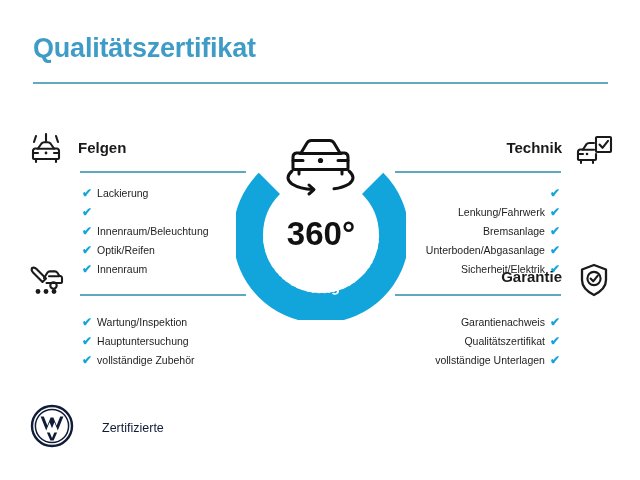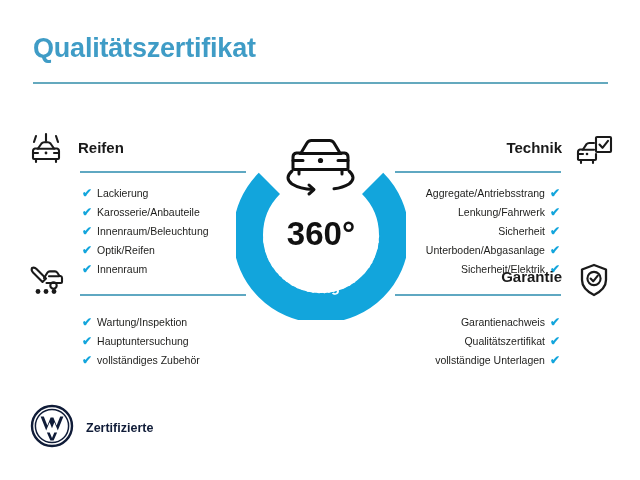--- a/index.html
+++ b/index.html
@@ -129,23 +129,23 @@
   
   #footer-logo {
     position: absolute;
     left: 30px;
     top: 404px;
     display: flex;
     align-items: center;
   }
   #footer-logo .vw-mark { flex: 0 0 auto; }
   #footer-text {
-    margin-left: 12px;
+    margin-left: 28px;
     font-size: 12.5px;
-    font-weight: bold;
+    font-weight: normal;
     color: #101c38;
     line-height: 16px;
     white-space: nowrap;
   }
 </style>
 </head>
 <body>
 
 <div id="page-title">Qualitätszertifikat</div>
 <div id="title-rule"></div>
@@ -165,31 +165,30 @@
           <line x1="31" y1="4" x2="33" y2="10"></line>
           <path d="M8 26 L8 19 Q8 17 10 16.5 L13 16.5 L16.5 11.5 Q17.5 10.2 19.2 10.2 L22.8 10.2 Q24.5 10.2 25.5 11.5 L29 16.5 L32 16.5 Q34 17 34 19 L34 26 Q34 27 33 27 L9 27 Q8 27 8 26 Z"></path>
           <line x1="12.5" y1="16.8" x2="29.5" y2="16.8"></line>
           <path d="M8 21 L13 21 M29 21 L34 21"></path>
           <path d="M11 27 L11 30 M31 27 L31 30"></path>
         </g>
         <circle cx="21" cy="21" r="1.4" fill="#1a1a1a"></circle>
       </svg>
     </span>
     <span class="sec-title-wrap left">
-      <span class="sec-title">Reifen</span>
+      <span class="sec-title">Felgen</span>
     </span>
   </div>
   <ul class="check-list list-left">
     <li>
         <span class="chk">✔</span>
         <span>Lackierung</span>
       </li>
     <li>
         <span class="chk">✔</span>
-        <span>Karosserie/Anbauteile</span>
       </li>
     <li>
         <span class="chk">✔</span>
         <span>Innenraum/Beleuchtung</span>
       </li>
     <li>
         <span class="chk">✔</span>
         <span>Optik/Reifen</span>
       </li>
     <li>
@@ -219,21 +218,21 @@
     <li>
         <span class="chk">✔</span>
         <span>Wartung/Inspektion</span>
       </li>
     <li>
         <span class="chk">✔</span>
         <span>Hauptuntersuchung</span>
       </li>
     <li>
         <span class="chk">✔</span>
-        <span>vollständiges Zubehör</span>
+        <span>vollständige Zubehör</span>
       </li>
   </ul>
 </div>
 
 <div class="section sec-technik">
   <div class="sec-head right">
     <span class="sec-title-wrap right">
       <span class="sec-title">Technik</span>
     </span>
     <span class="sec-icon">
@@ -246,29 +245,28 @@
           <line x1="10.5" y1="17.8" x2="22" y2="17.8"></line>
           <path d="M6 22 L11 22"></path>
           <path d="M9 28 L9 31 M21 28 L21 31"></path>
         </g>
         <circle cx="15" cy="22" r="1.3" fill="#1a1a1a"></circle>
       </svg>
     </span>
   </div>
   <ul class="check-list list-right">
     <li>
-        <span>Aggregate/Antriebsstrang</span>
         <span class="chk">✔</span>
       </li>
     <li>
         <span>Lenkung/Fahrwerk</span>
         <span class="chk">✔</span>
       </li>
     <li>
-        <span>Sicherheit</span>
+        <span>Bremsanlage</span>
         <span class="chk">✔</span>
       </li>
     <li>
         <span>Unterboden/Abgasanlage</span>
         <span class="chk">✔</span>
       </li>
     <li>
         <span>Sicherheit/Elektrik</span>
         <span class="chk">✔</span>
       </li>

